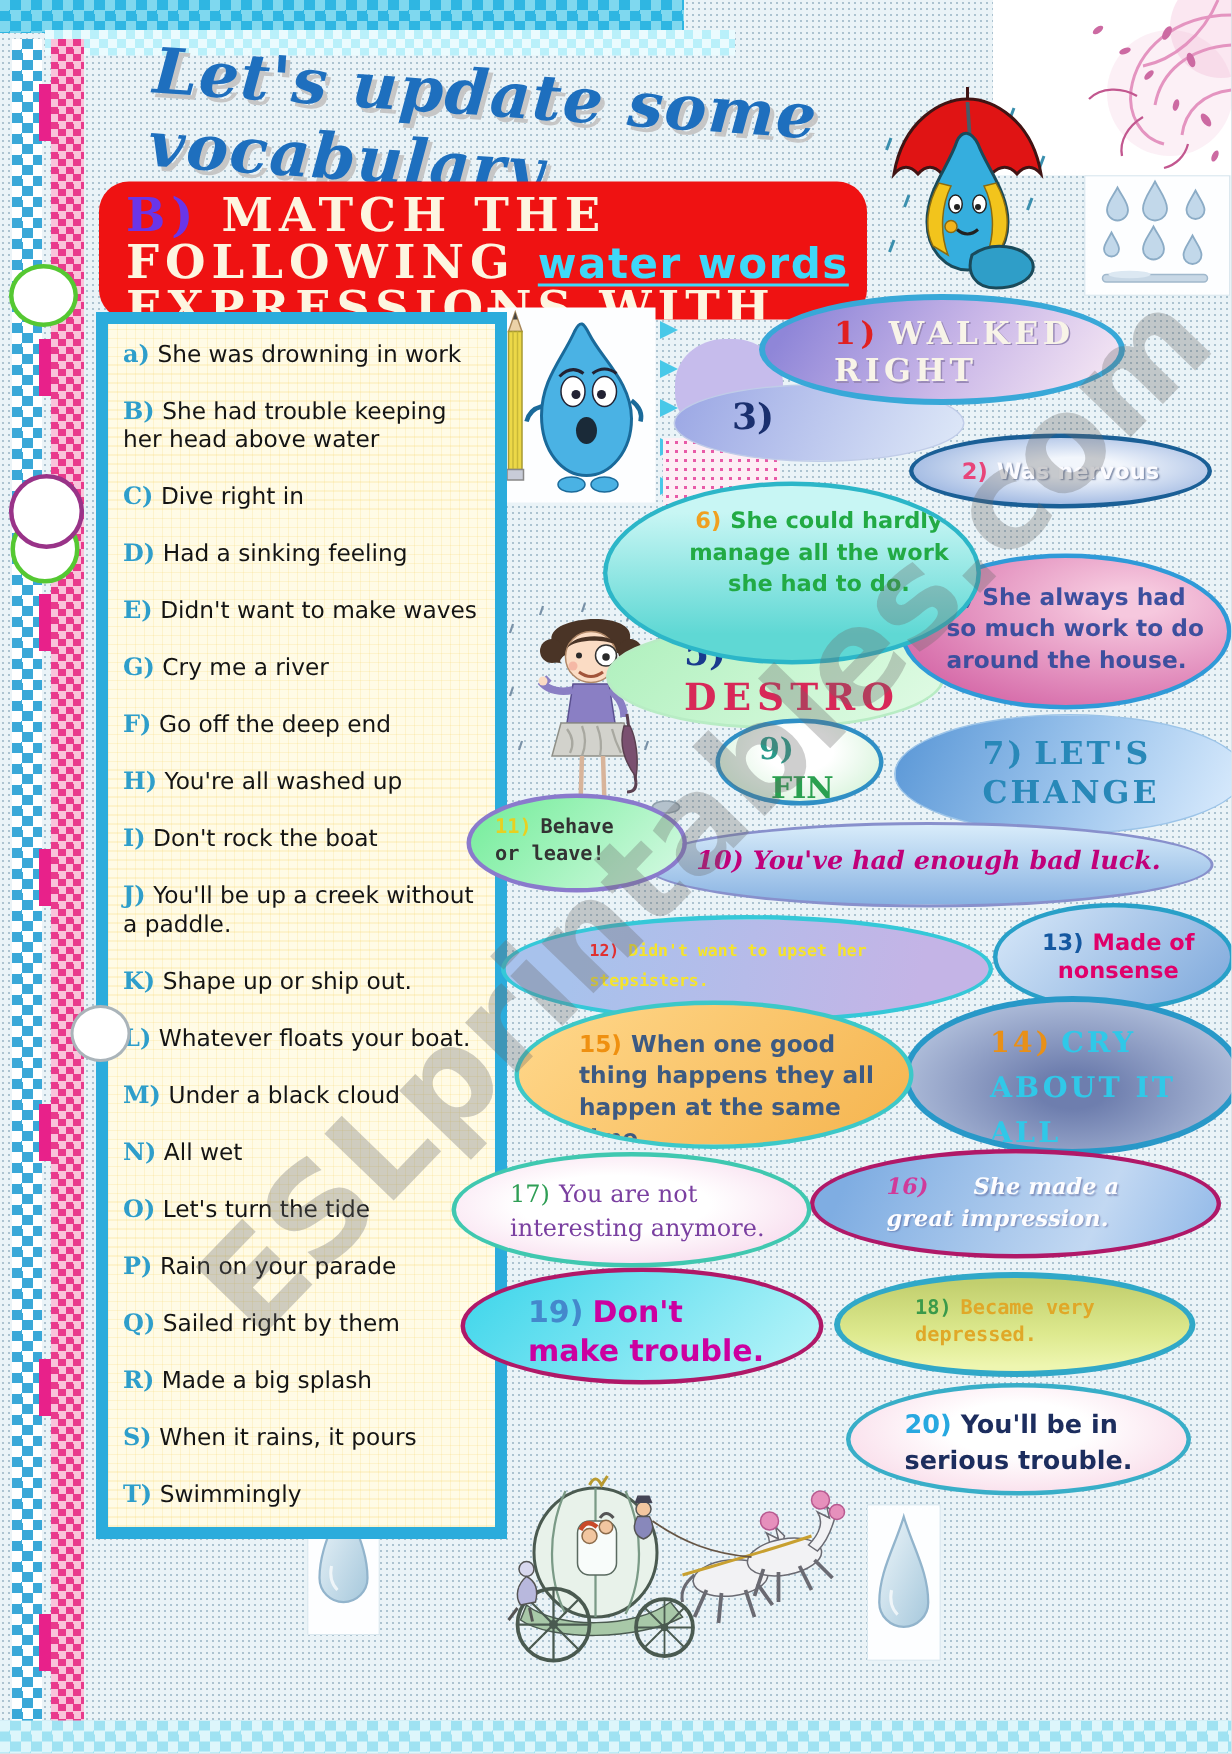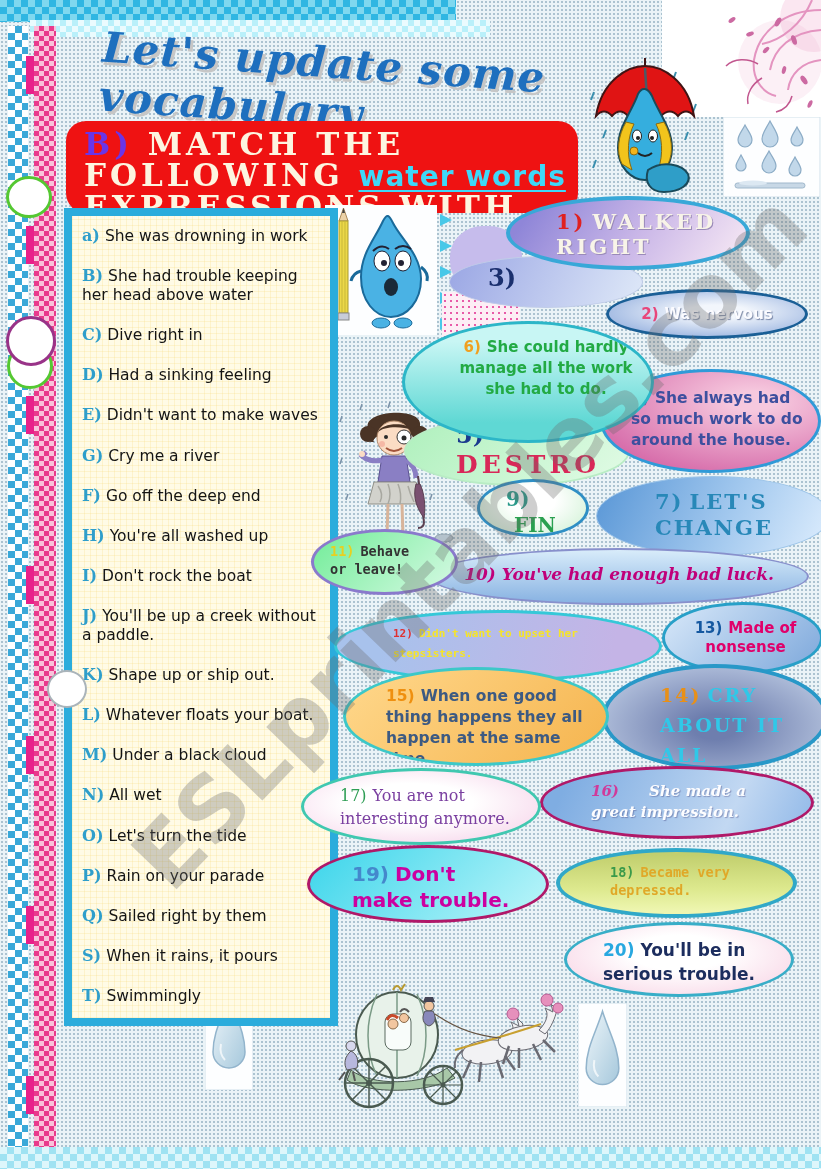--- a/index.html
+++ b/index.html
@@ -390,20 +390,21 @@
     <div class="expr"><span class="elet">H)</span><span class="etxt">You're all washed up</span></div>
     <div class="expr"><span class="elet">I)</span><span class="etxt">Don't rock the boat</span></div>
     <div class="expr"><span class="elet">J)</span><span class="etxt">You'll be up a creek without a paddle.</span></div>
     <div class="expr"><span class="elet">K)</span><span class="etxt">Shape up or ship out.</span></div>
     <div class="expr"><span class="elet">L)</span><span class="etxt">Whatever floats your boat.</span></div>
     <div class="expr"><span class="elet">M)</span><span class="etxt">Under a black cloud</span></div>
     <div class="expr"><span class="elet">N)</span><span class="etxt">All wet</span></div>
     <div class="expr"><span class="elet">O)</span><span class="etxt">Let's turn the tide</span></div>
     <div class="expr"><span class="elet">P)</span><span class="etxt">Rain on your parade</span></div>
     <div class="expr"><span class="elet">Q)</span><span class="etxt">Sailed right by them</span></div>
+    <div class="expr"><span class="elet">R)</span><span class="etxt">Made a big splash</span></div>
     <div class="expr"><span class="elet">S)</span><span class="etxt">When it rains, it pours</span></div>
     <div class="expr"><span class="elet">T)</span><span class="etxt">Swimmingly</span></div>
   </div>
 
   <div class="bubble b1 stencil"><span class="bnum">1)</span><span class="btxt">WALKED RIGHT</span></div>
   <div class="bubble b3 stencil"><span class="bnum">3)</span><span class="btxt"></span></div>
   <div class="bubble b2"><span class="bnum">2)</span><span class="btxt">Was nervous</span></div>
   <div class="bubble b6"><span class="bnum">6)</span><span class="btxt">She could hardly manage all the work she had to do.</span></div>
   <div class="bubble b4"><span class="bnum">4)</span><span class="btxt">She always had so much work to do around the house.</span></div>
   <div class="bubble b5 stencil"><span class="bnum">5)</span><span class="btxt">DESTRO</span></div>

